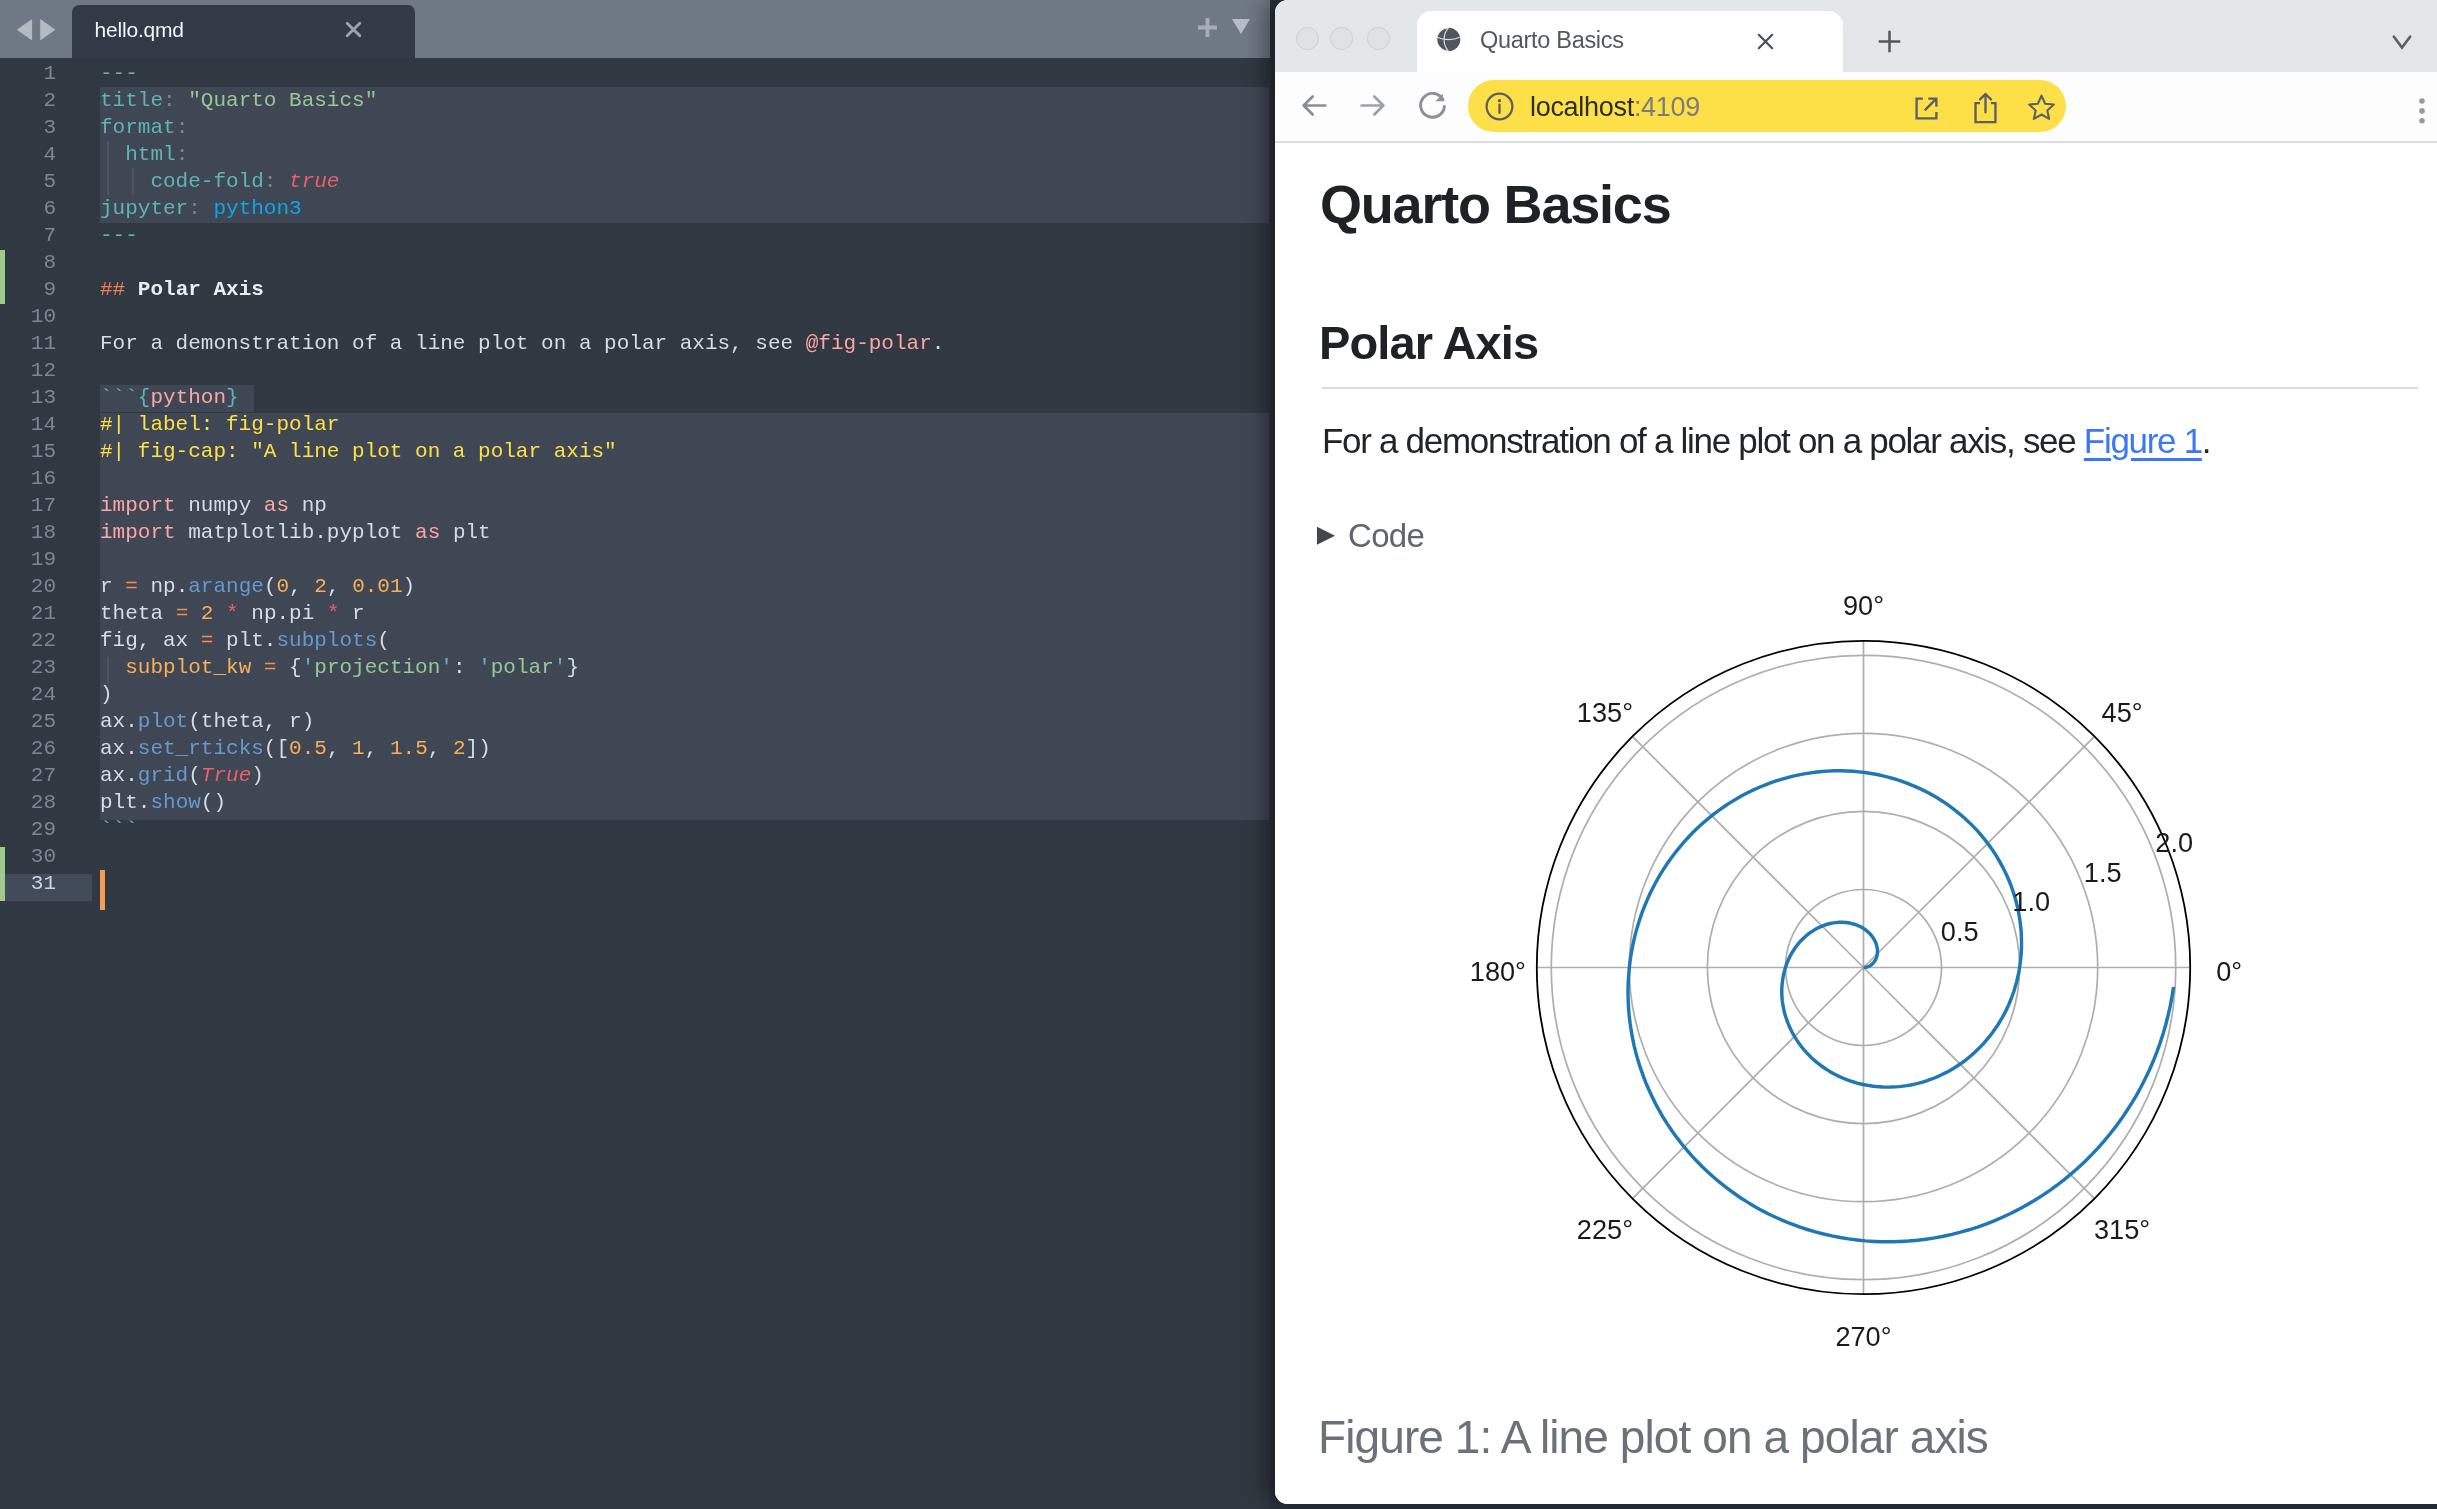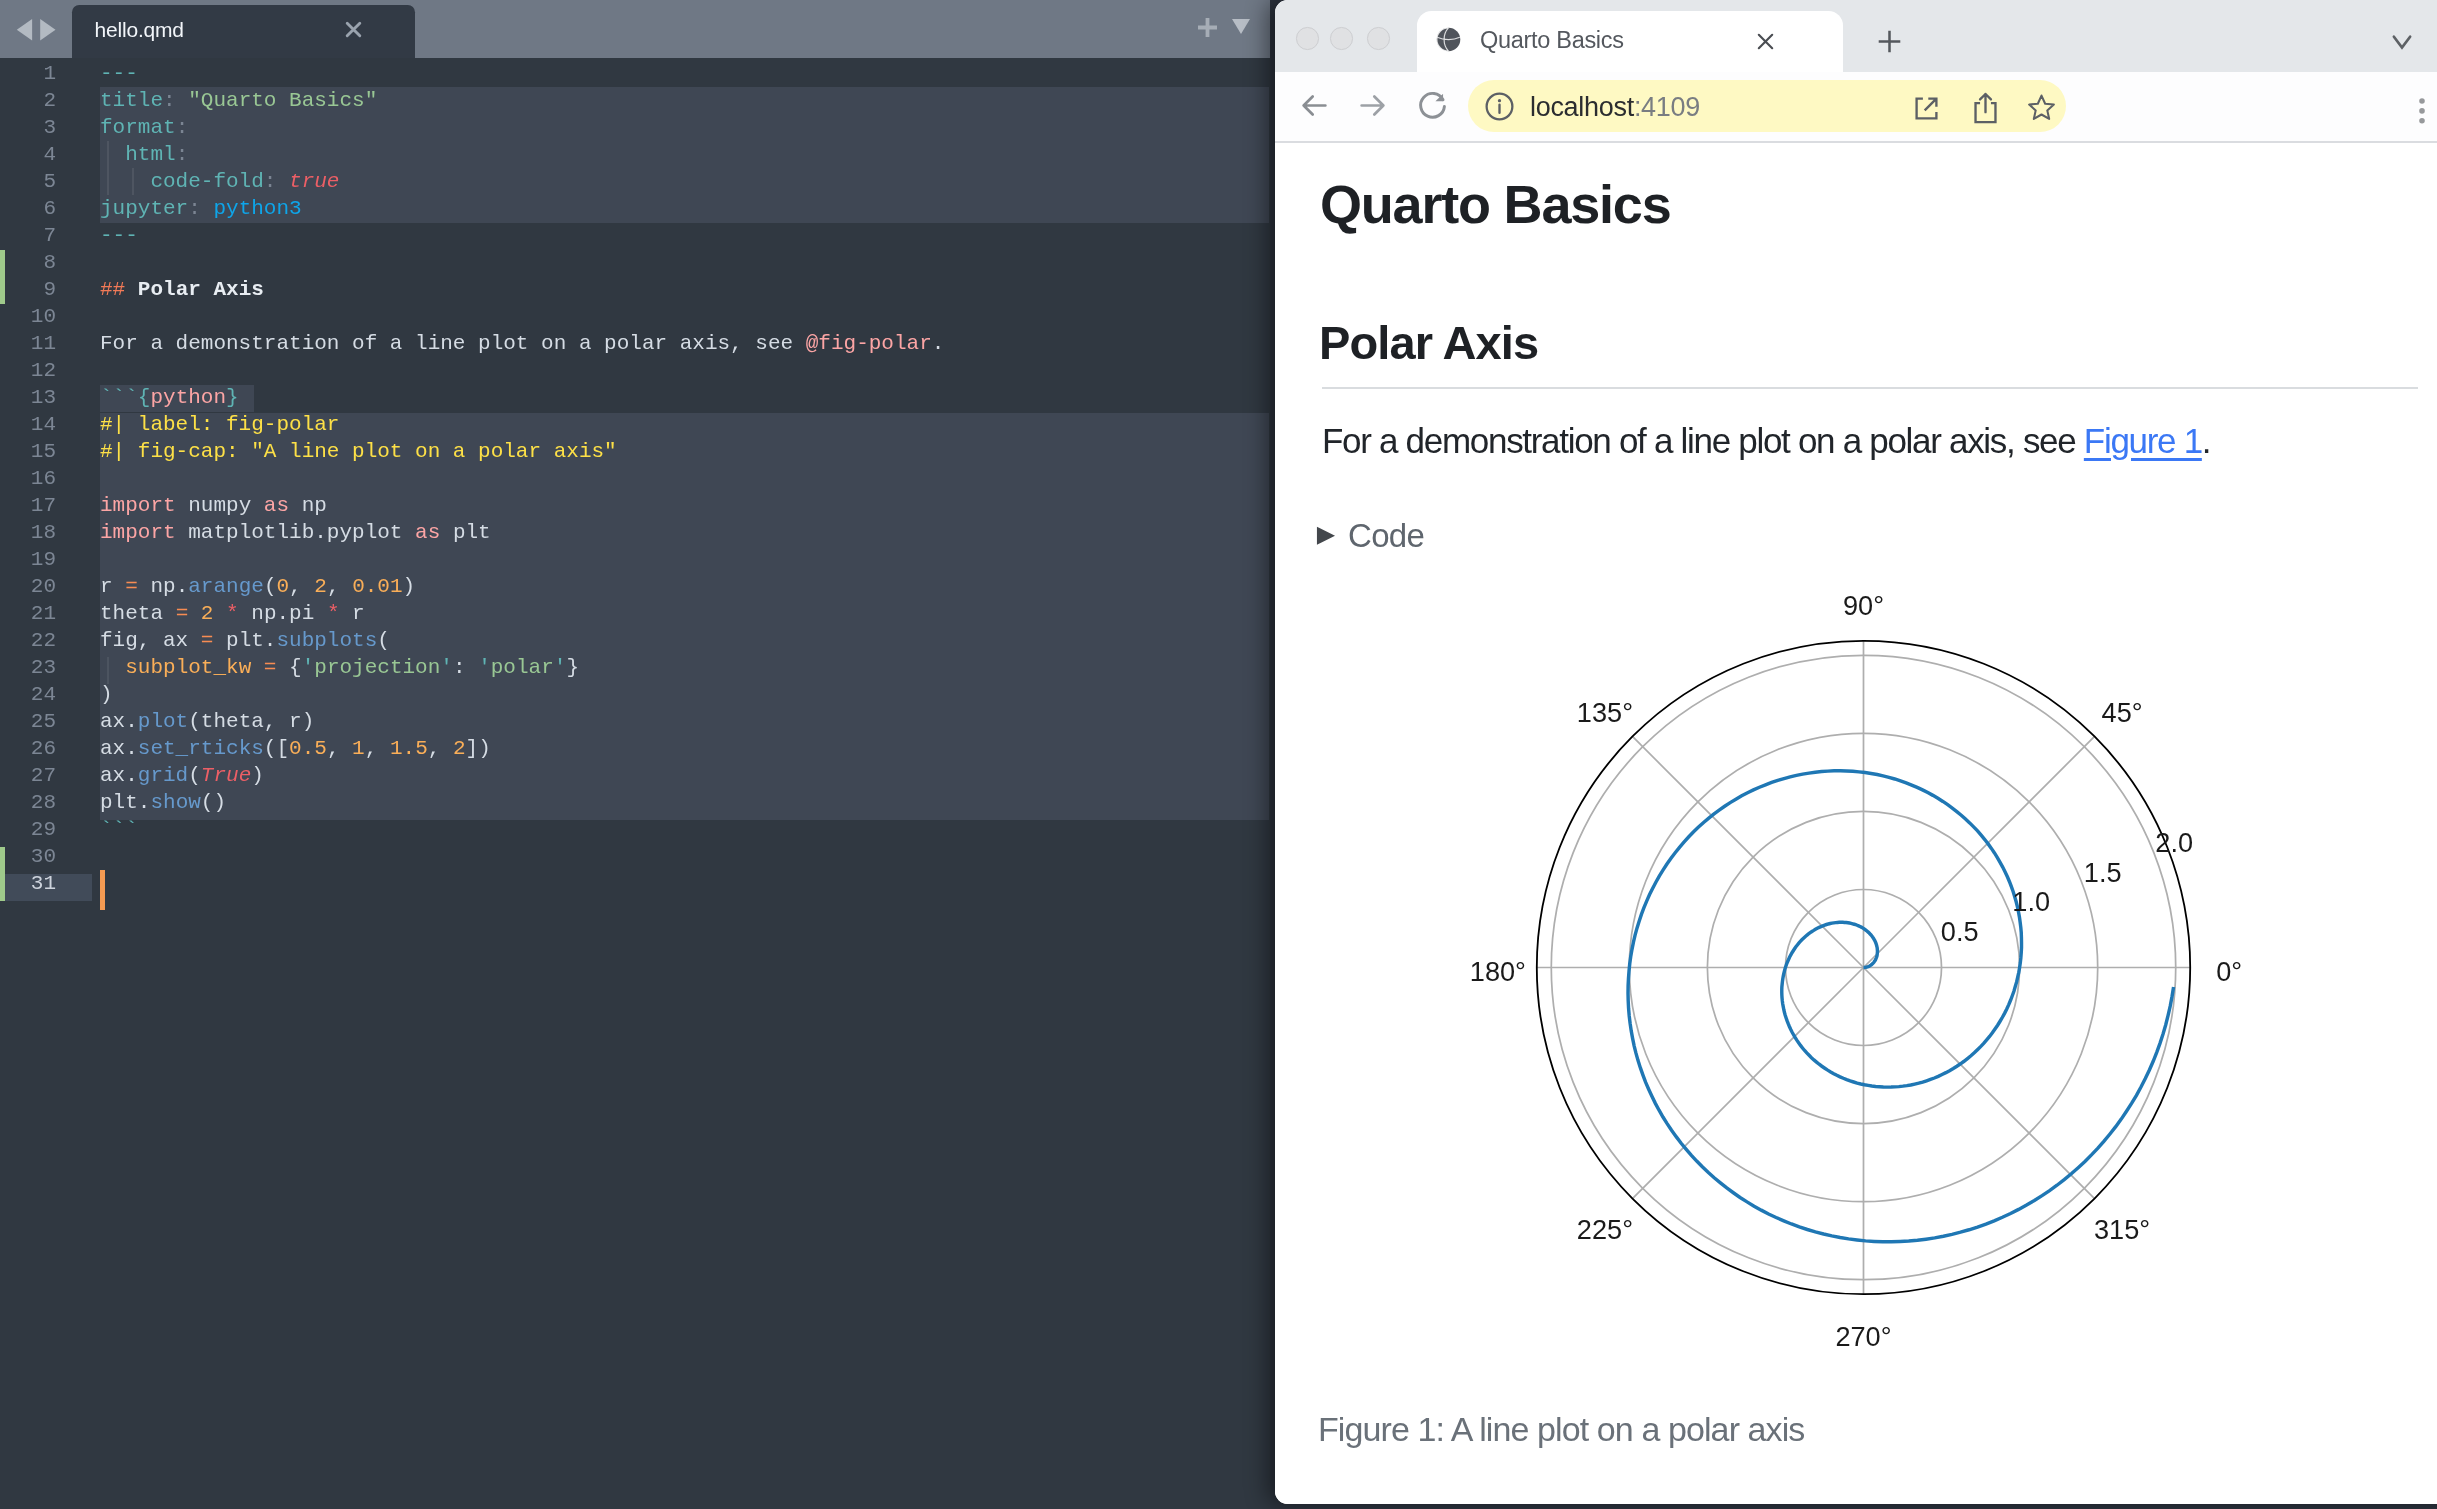--- a/index.html
+++ b/index.html
@@ -41,31 +41,31 @@
   .pn{color:#7b8593;} 
   .wh{color:#0ea5e9;}
   b.hd{font-weight:bold;color:#e8edf2;}
   
   #bwin{left:1275px;top:0;width:1317px;height:1504px;background:#ffffff;border-radius:12.7px 0 0 12.7px;box-shadow:-7.2px 0 22px rgba(0,0,0,0.45);overflow:hidden;}
   #tabstrip{left:0;top:0;width:1163px;height:72px;background:#e4e7ea;}
   .tl{top:27px;width:22.6px;height:22.6px;border-radius:50%;background:#e0e1e3;border:1.4px solid #cdced1;box-sizing:border-box;}
   #btab{left:142px;top:11px;width:426px;height:62px;background:#ffffff;border-radius:14.5px 14.5px 0 0;}
   #btabtitle{left:63px;top:16.3px;font-size:23.5px;color:#54585e;letter-spacing:-0.3px;}
   #toolbar{left:0;top:72px;width:1163px;height:71px;background:#fdfdfe;}
-  #omnibox{left:193px;top:8.1px;width:598px;height:52px;border-radius:26px;background:#fef9c3;}
+  #omnibox{left:193px;top:8.1px;width:598px;height:52px;border-radius:26px;background:#fde047;}
   #urltxt{left:62px;top:11.8px;font-size:27px;color:#2b2d30;letter-spacing:-0.3px;}
   #sep{left:0;top:141px;width:1163px;height:1.8px;background:#dadce0;}
   
   #h1{left:45px;top:28px;font-size:54px;font-weight:bold;color:#1e2125;letter-spacing:-1.2px;}
   #h2{left:44px;top:170px;font-size:47px;font-weight:bold;color:#1e2125;letter-spacing:-0.9px;}
   #hrline{left:47px;top:242px;width:1096px;height:1.8px;background:#d9dcdf;}
   #para{left:47px;top:276px;font-size:35px;color:#21252a;letter-spacing:-1.3px;}
   #para a{color:#3b78f5;text-decoration:underline;text-underline-offset:4.5px;}
   #summary{left:40px;top:372px;font-size:33px;color:#5f666e;letter-spacing:-0.7px;}
-  #caption{left:43px;top:1265px;font-size:34px;color:#6a7179;letter-spacing:-0.9px;}
+  #caption{left:43px;top:1265px;font-size:46px;color:#6a7179;letter-spacing:-0.9px;}
 </style>
 </head>
 <body>
 <div class="abs" id="editor">
   <div class="abs" id="yamlbg"></div>
   <div class="abs" id="fencebg"></div>
   <div class="abs" id="codebg"></div>
   <div class="abs" id="curlinebg"></div>
   <div class="abs gbar" id="gbar1"></div>
   <div class="abs gbar" id="gbar2"></div>

